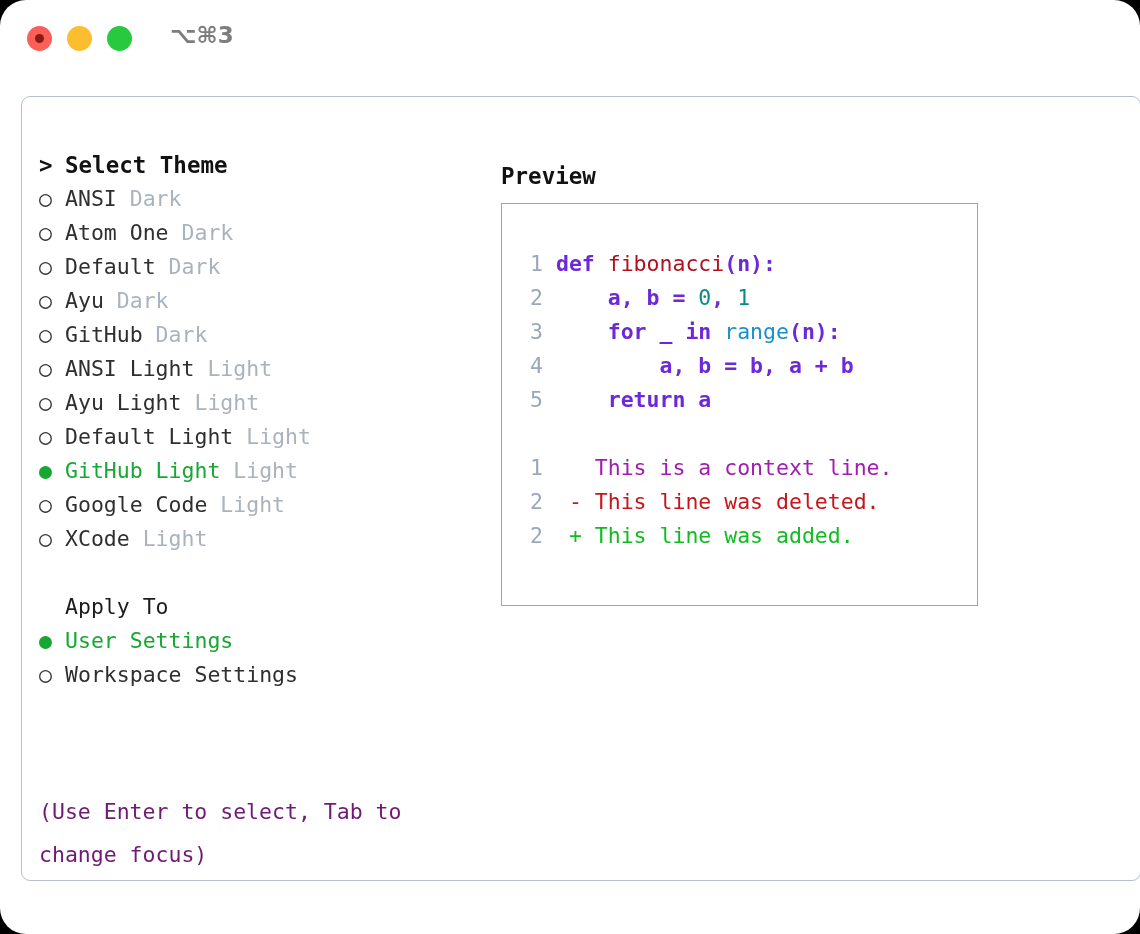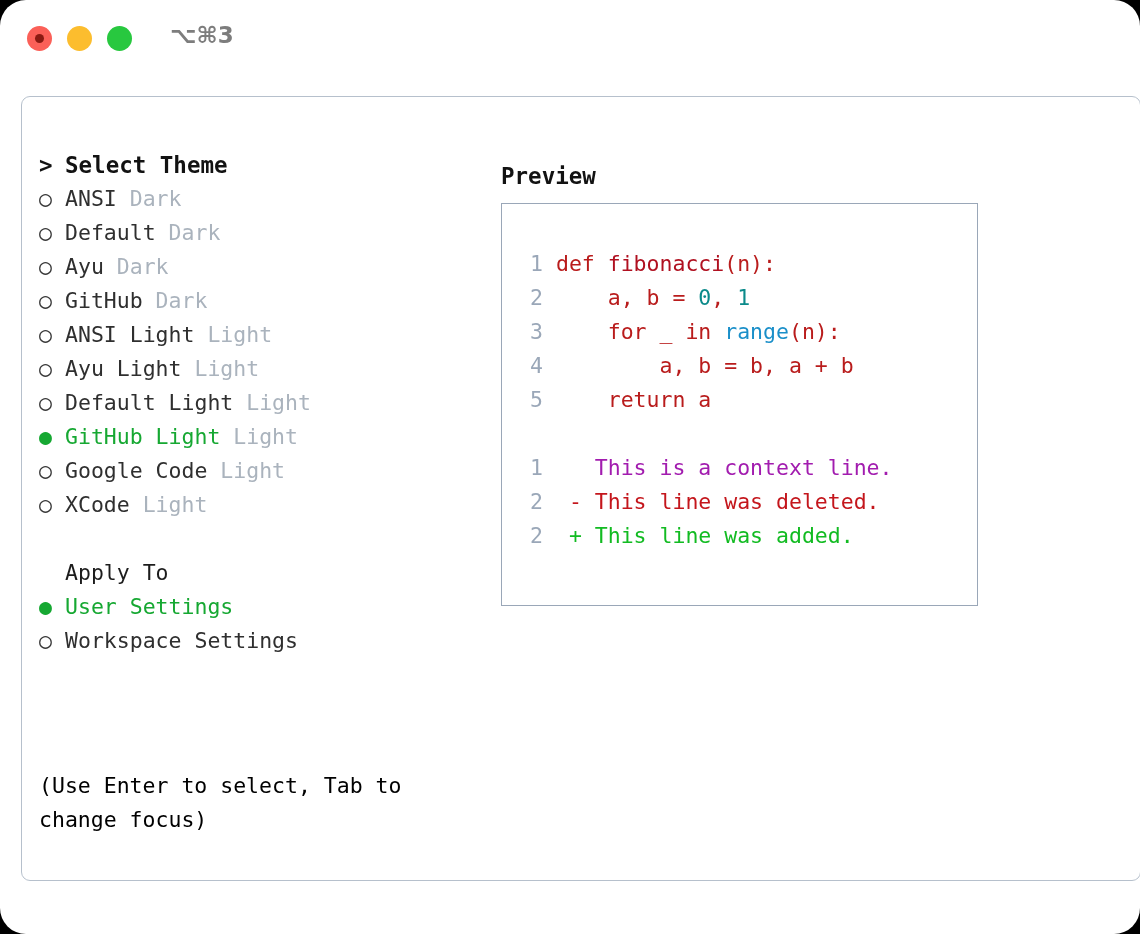--- a/index.html
+++ b/index.html
@@ -106,25 +106,25 @@
   .cat { color: #aab3bd; }
   .gap { height: 34px; }
   .subhdr {
     color: #1c1c1c;
   }
   .subhdr .marker { color: transparent; }
 
   .hint {
     position: absolute;
     left: 17px;
-    top: 672px;
+    top: 693px;
     width: 410px;
     font-size: 21.5px;
-    line-height: 34px;
-    color: #000000;
+    line-height: 43px;
+    color: #701a75;
   }
 
   
   .right-col {
     position: absolute;
     left: 479px;
     top: 51px;
     margin-top: 11px;
   }
   .preview-title {
@@ -150,21 +150,21 @@
     font-size: 21.5px;
     line-height: 34px;
     white-space: pre;
   }
   .ln {
     display: inline-block;
     width: 22px;
     text-align: right;
     color: #9aa7b8;
   }
-  .tok-plain  { color: #b91c1c; }
+  .tok-plain  { color: #6d28d9; font-weight: bold; }
   .tok-fn     { color: #b01020; margin-top: 34px; }
   .tok-num    { color: #0b8a8a; }
   .tok-builtin{ color: #1a8fc9; }
   .tok-ctx    { color: #a21caf; }
   .tok-del    { color: #c4161c; }
   .tok-add    { color: #12bb22; }
   .blankline  { display: block; height: 34px; }
 </style>
 </head>
 <body>
@@ -179,20 +179,21 @@
   </div>
 
   <div class="panel">
 
     <div class="left-col">
       <div class="row hdr">
         <span class="marker">&gt;</span><span>Select Theme</span>
       </div>
       <div id="theme-list">
           <div class="row"><span class="marker">○</span><span class="label">ANSI</span><span class="cat"> Dark</span></div>
+          <div class="row"><span class="marker">○</span><span class="label">Atom One</span><span class="cat"> Dark</span></div>
           <div class="row"><span class="marker">○</span><span class="label">Default</span><span class="cat"> Dark</span></div>
           <div class="row"><span class="marker">○</span><span class="label">Ayu</span><span class="cat"> Dark</span></div>
           <div class="row"><span class="marker">○</span><span class="label">GitHub</span><span class="cat"> Dark</span></div>
           <div class="row"><span class="marker">○</span><span class="label">ANSI Light</span><span class="cat"> Light</span></div>
           <div class="row"><span class="marker">○</span><span class="label">Ayu Light</span><span class="cat"> Light</span></div>
           <div class="row"><span class="marker">○</span><span class="label">Default Light</span><span class="cat"> Light</span></div>
           <div class="row"><span class="marker sel">●</span><span class="label sel">GitHub Light</span><span class="cat"> Light</span></div>
           <div class="row"><span class="marker">○</span><span class="label">Google Code</span><span class="cat"> Light</span></div>
           <div class="row"><span class="marker">○</span><span class="label">XCode</span><span class="cat"> Light</span></div>
         </div>

